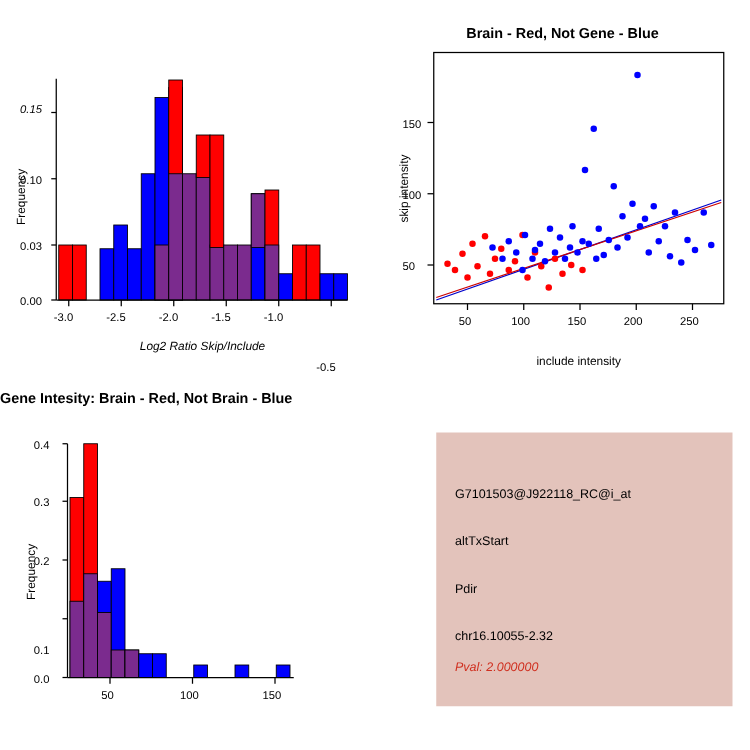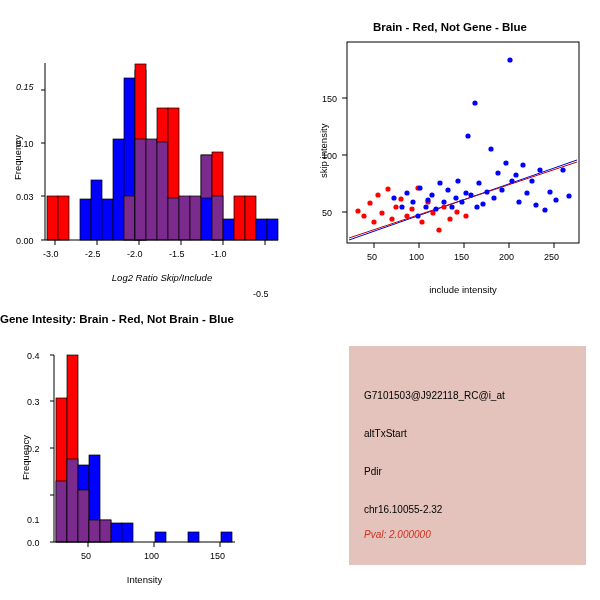--- a/index.html
+++ b/index.html
@@ -218,21 +218,20 @@
       </g>
     </svg>
     <div class="tick" style="left:27px;top:238px;">0.0</div>
     <div class="tick" style="left:27px;top:191px;margin-top:24px;">0.1</div>
     <div class="tick" style="left:27px;top:144px;">0.2</div>
     <div class="tick" style="left:27px;top:97px;">0.3</div>
     <div class="tick" style="left:27px;top:51px;">0.4</div>
     <div class="tick" style="left:81px;top:251px;">50</div>
     <div class="tick" style="left:144px;top:251px;">100</div>
     <div class="tick" style="left:210px;top:251px;">150</div>
-    <div class="axlabel" style="position:absolute;left:54px;top:274px;width:181px;">Intensity</div>
     <div class="ytitle" style="position:absolute;left:20px;top:180px;">Frequency</div>
   </div>
 
   <div class="panel" style="left:300px;top:300px;width:300px;height:300px;">
     <div class="infobox" style="left:49px;top:46px;width:237px;height:219px;"></div>
     <div class="infotext" style="left:64px;top:90px;">G7101503@J922118_RC@i_at</div>
     <div class="infotext" style="left:64px;top:128px;">altTxStart</div>
     <div class="infotext" style="left:64px;top:166px;">Pdir</div>
     <div class="infotext" style="left:64px;top:204px;">chr16.10055-2.32</div>
     <div class="infotext red" style="left:64px;top:229px;">Pval: 2.000000</div>

